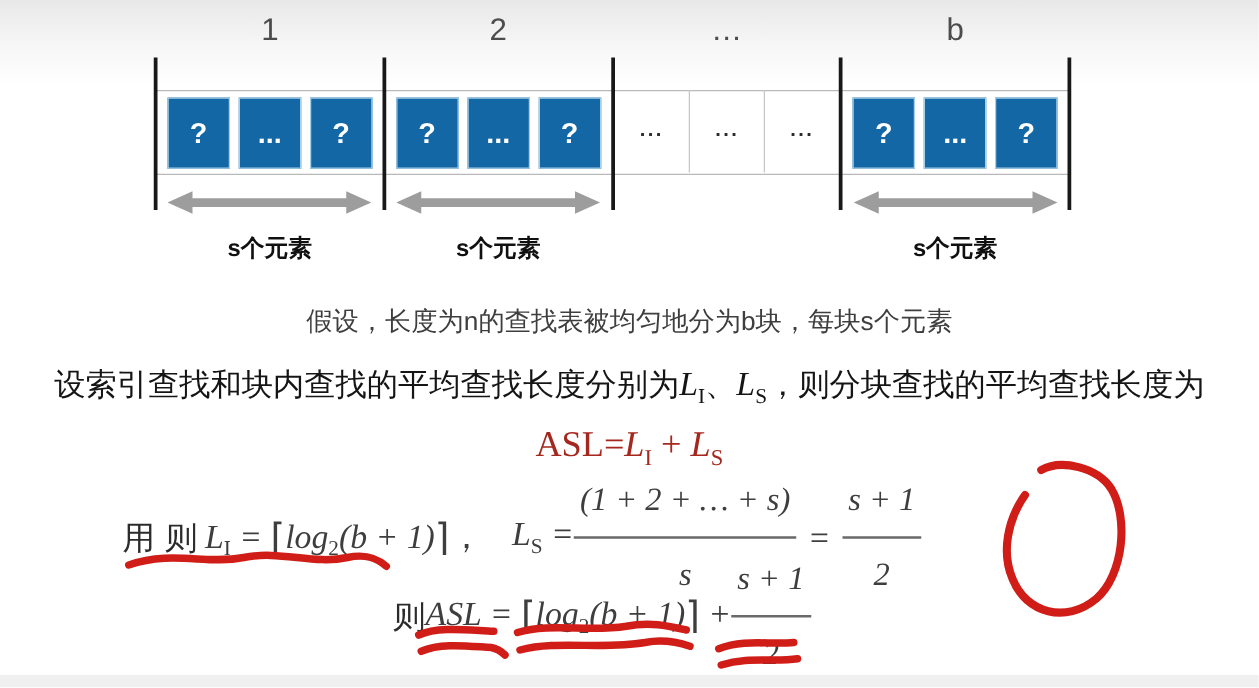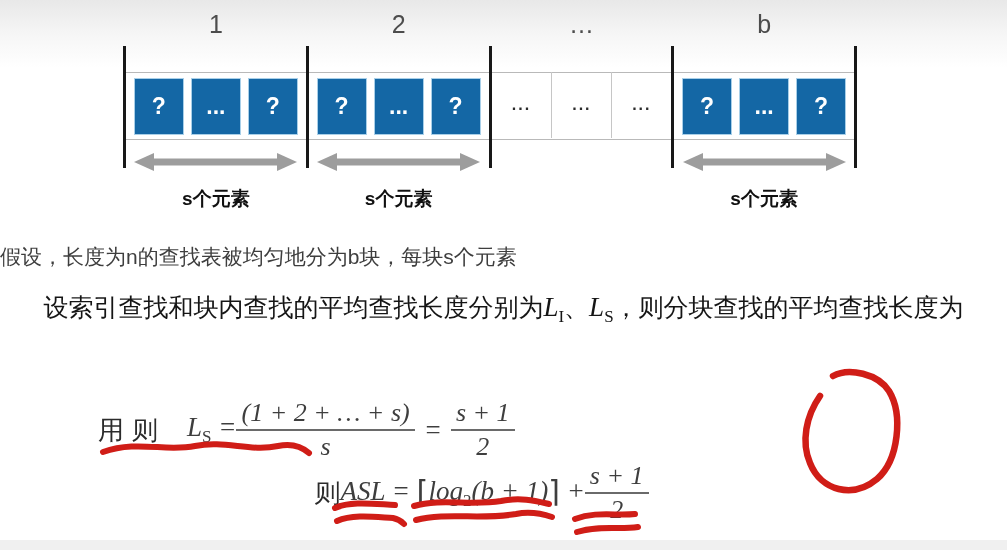--- a/index.html
+++ b/index.html
@@ -22,40 +22,40 @@
        font-weight:700;font-size:23px;box-sizing:border-box;}
   .group--mid .cell-row{gap:0;}
   .cell--white{margin-top:26px;width:60px;height:66px;background:transparent;color:#2b2b2b;
        display:flex;align-items:center;justify-content:center;font-weight:700;font-size:16px;
        letter-spacing:2px;box-sizing:border-box;}
   .group--mid .cell--white + .cell--white{border-left:1px solid #c6c6c6;}
   .arrow-row{height:20px;margin-top:-6px;display:flex;justify-content:center;width:100%;}
   .arrow-label{font-size:19px;font-weight:700;color:#101010;margin-top:14px;height:24px;}
 
   
-  .assumption{position:absolute;top:243px;left:0;width:100%;
+  .assumption{position:absolute;top:243px;left:0;width:100%;text-align:center;
        font-size:21px;color:#3e3e3e;white-space:nowrap;}
   .setup{position:absolute;top:291px;left:0;width:100%;text-align:center;
        font-size:25px;color:#151515;white-space:nowrap;}
   .ms{font-family:"Liberation Serif",serif;font-style:italic;font-size:27px;text-align:right;}
   .ms sub,.msub{font-style:normal;font-size:17px;font-family:"Liberation Serif",serif;}
   .asl-red{position:absolute;top:340px;left:0;width:100%;text-align:center;
        font-family:"Liberation Serif",serif;font-size:29px;color:#A5281E;white-space:nowrap;}
   .asl-red .it{font-style:italic;}
   .asl-red sub{font-size:18px;}
 
   .derivation{position:absolute;top:386px;left:0;width:100%;height:88px;display:flex;
        align-items:center;padding-left:98px;box-sizing:border-box;font-size:26px;white-space:nowrap;}
   .cn{color:#2b2b2b;}
   .red-phrase{color:#CB2B24;}
   .math{font-family:"Liberation Serif",serif;font-style:italic;color:#3e3e3e;font-size:27px;}
   .math .up{font-style:normal;}
   .ceil{font-style:normal;font-family:"DejaVu Sans",sans-serif;font-size:30px;vertical-align:-2px;}
   .frac{display:inline-flex;flex-direction:column;align-items:center;
-       font-family:"Liberation Serif",serif;font-style:italic;color:#3e3e3e;font-size:26px;line-height:1.15;}
+       font-family:"Liberation Serif",serif;font-style:italic;color:#3e3e3e;font-size:26px;line-height:1.15;gap:13px;}
   .frac .bar{height:2px;background:#6a6a6a;align-self:stretch;margin:1px 0;}
   .frac .num{padding:0 5px;}
   .sp-s{margin:0 6px 0 8px;}
   .sp-m{margin-left:23px;}
   .sp-x{margin:0 9px;}
 
   .final{position:absolute;top:452px;left:0;width:100%;height:82px;display:flex;
        align-items:center;justify-content:center;padding-right:44px;box-sizing:border-box;
        font-size:26px;white-space:nowrap;}
 
@@ -141,24 +141,26 @@
       </div>
 
       <div class="vbar"></div>
     </div>
   </div>
 
   <div class="assumption">假设，长度为n的查找表被均匀地分为b块，每块s个元素</div>
 
   <div class="setup"><span>设索引查找和块内查找的平均查找长度分别为</span><span class="ms"><span>L</span><sub>I</sub></span><span>、</span><span class="ms"><span>L</span><sub>S</sub></span><span>，则分块查找的平均查找长度为</span></div>
 
+  <div class="asl-red"><span>ASL=</span><span class="it">L</span><sub>I</sub><span> + </span><span class="it">L</span><sub>S</sub></div>
 
   <div class="derivation">
     <span class="cn">用</span>
       <span class="cn sp-s">则</span>
+    <span class="math"><span>L</span><sub class="msub">I</sub><span> = </span><span class="ceil">⌈</span><span>log</span><sub class="msub">2</sub><span>(b + 1)</span><span class="ceil">⌉</span><span class="up">，</span></span>
     <span class="math sp-m"><span>L</span><sub class="msub">S</sub><span> =</span></span>
     <span class="frac">
         <span class="num">(1 + 2 + … + s)</span>
         <span class="bar"></span>
         <span class="den">s</span>
       </span>
     <span class="math sp-x">=</span>
     <span class="frac">
         <span class="num">s + 1</span>
         <span class="bar"></span>

